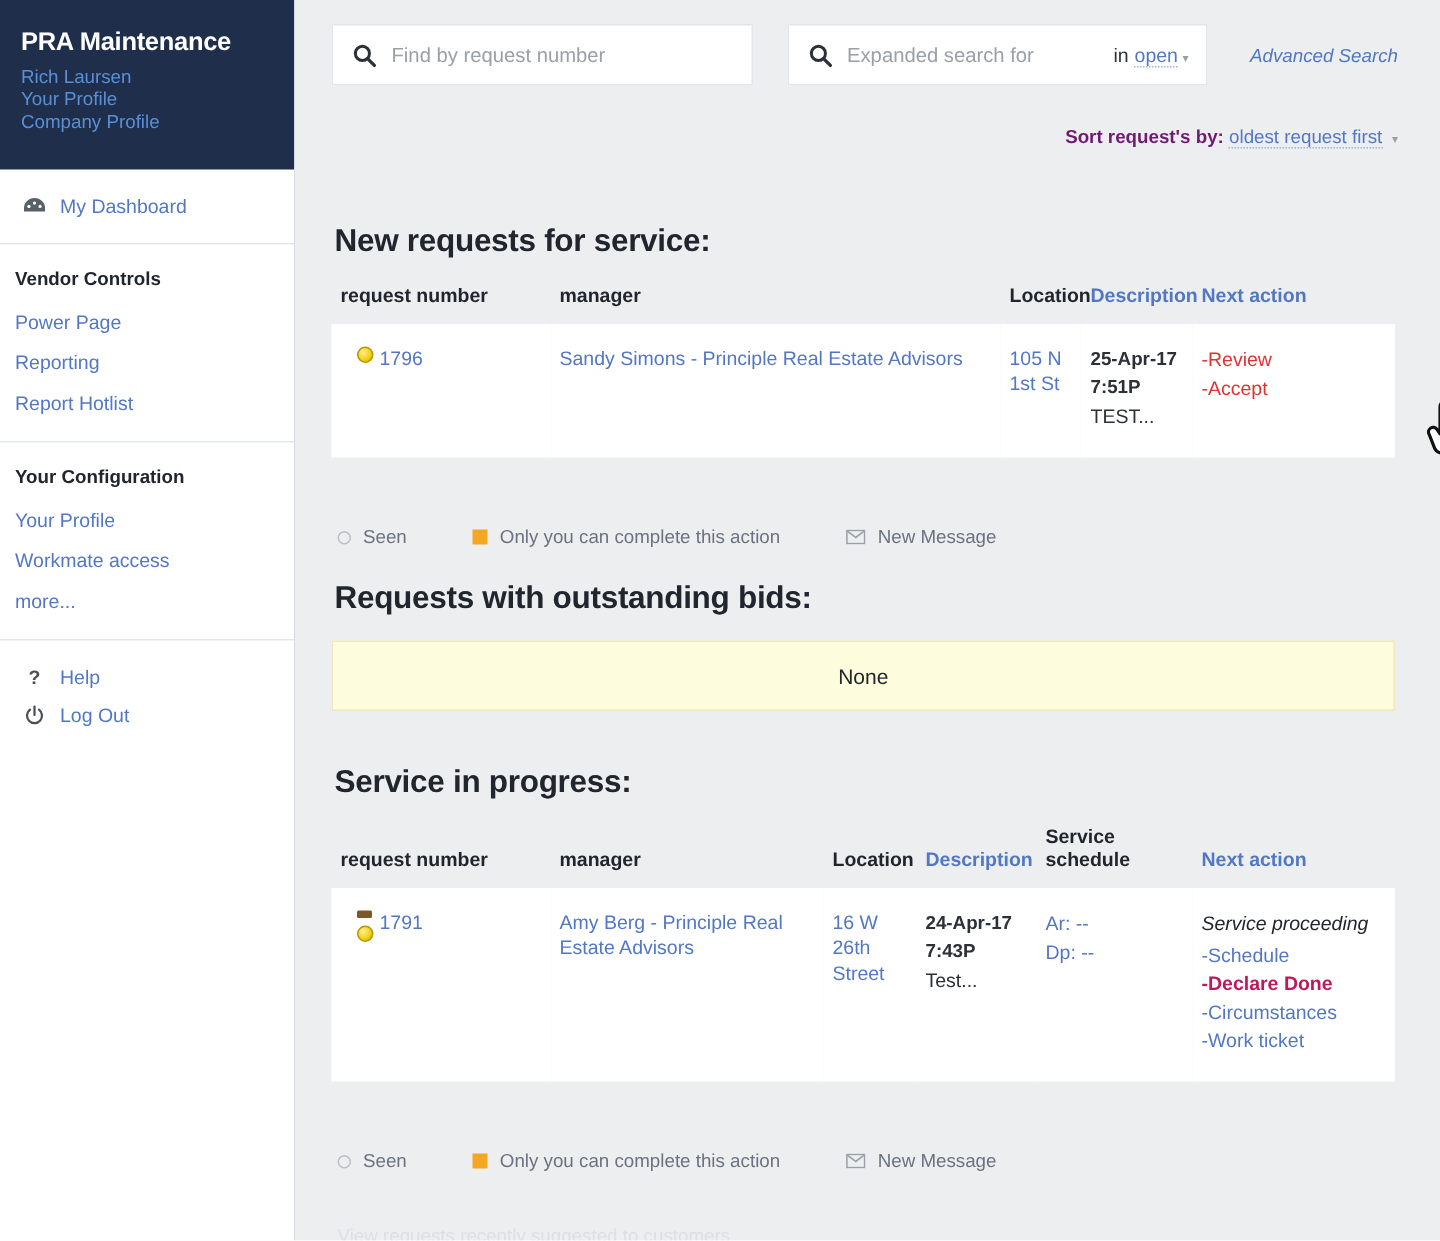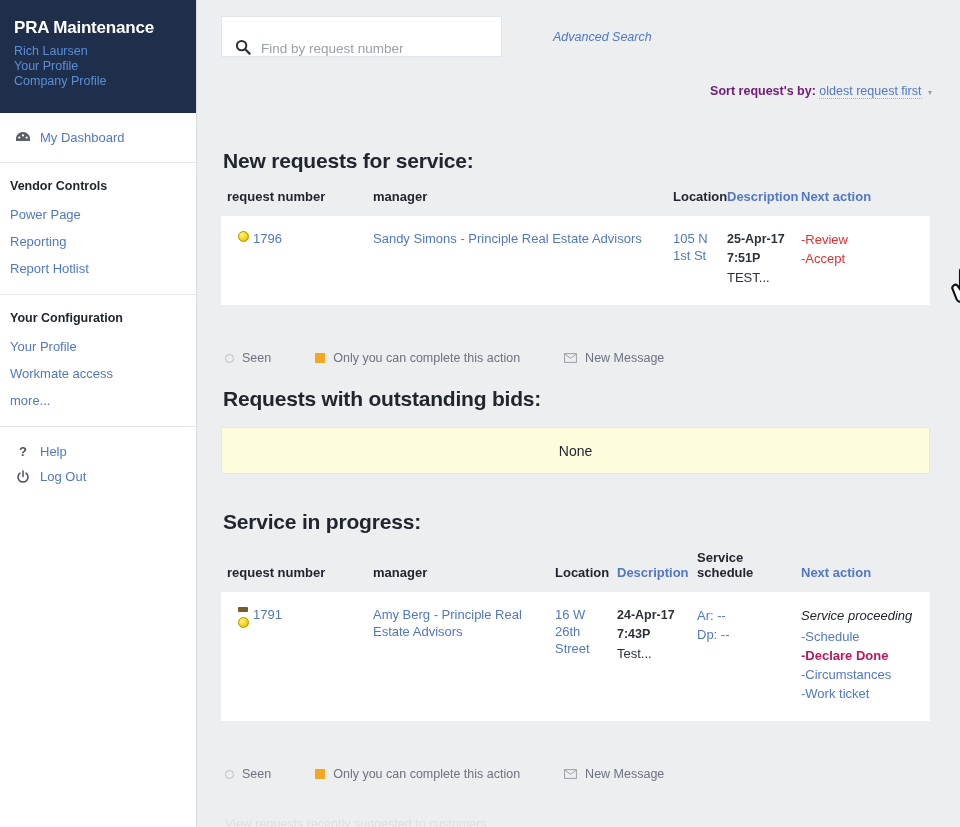--- a/index.html
+++ b/index.html
@@ -105,21 +105,21 @@
   }
   .search-row {
     display: flex;
     align-items: center;
   }
   .search-box {
     background: #ffffff;
     border: 1px solid #e2e5e9;
     height: 41px;
     display: flex;
-    align-items: flex-end;
+    align-items: center;
     padding: 0 12px;
   }
   .search-box.box1 { width: 281px; margin-right: 23px; }
   .search-box.box2 { width: 281px; }
   .mag {
     width: 18px; height: 18px;
     min-width: 18px;
     margin-right: 9px;
     display: flex; align-items: center; justify-content: center;
   }
@@ -393,20 +393,34 @@
         <div class="search-box box1">
           <span class="mag">
             <svg width="16" height="16" viewBox="0 0 16 16" aria-hidden="true">
               <circle cx="6.6" cy="6.6" r="4.7" fill="none" stroke="#2c3138" stroke-width="2"></circle>
               <line x1="10.2" y1="10.2" x2="14.6" y2="14.6" stroke="#2c3138" stroke-width="2.2" stroke-linecap="round"></line>
             </svg>
           </span>
           <input class="search-input" type="text" placeholder="Find by request number" style="">
         </div>
 
+        <div class="search-box box2">
+          <span class="mag">
+            <svg width="16" height="16" viewBox="0 0 16 16" aria-hidden="true">
+              <circle cx="6.6" cy="6.6" r="4.7" fill="none" stroke="#2c3138" stroke-width="2"></circle>
+              <line x1="10.2" y1="10.2" x2="14.6" y2="14.6" stroke="#2c3138" stroke-width="2.2" stroke-linecap="round"></line>
+            </svg>
+          </span>
+          <input class="search-input" type="text" placeholder="Expanded search for" style="">
+          <span class="in-wrap">
+            <span class="in-label">in</span>
+            <a class="dotted-link">open</a>
+            <span class="caret-sm">▾</span>
+          </span>
+        </div>
 
         <a class="adv-search">Advanced Search</a>
       </div>
 
       <div class="sort-row">
         <span class="sort-label">Sort request's by:</span>
         <a class="dotted-link">oldest request first</a>
         <span class="caret-sm">▾</span>
       </div>
     </div>

